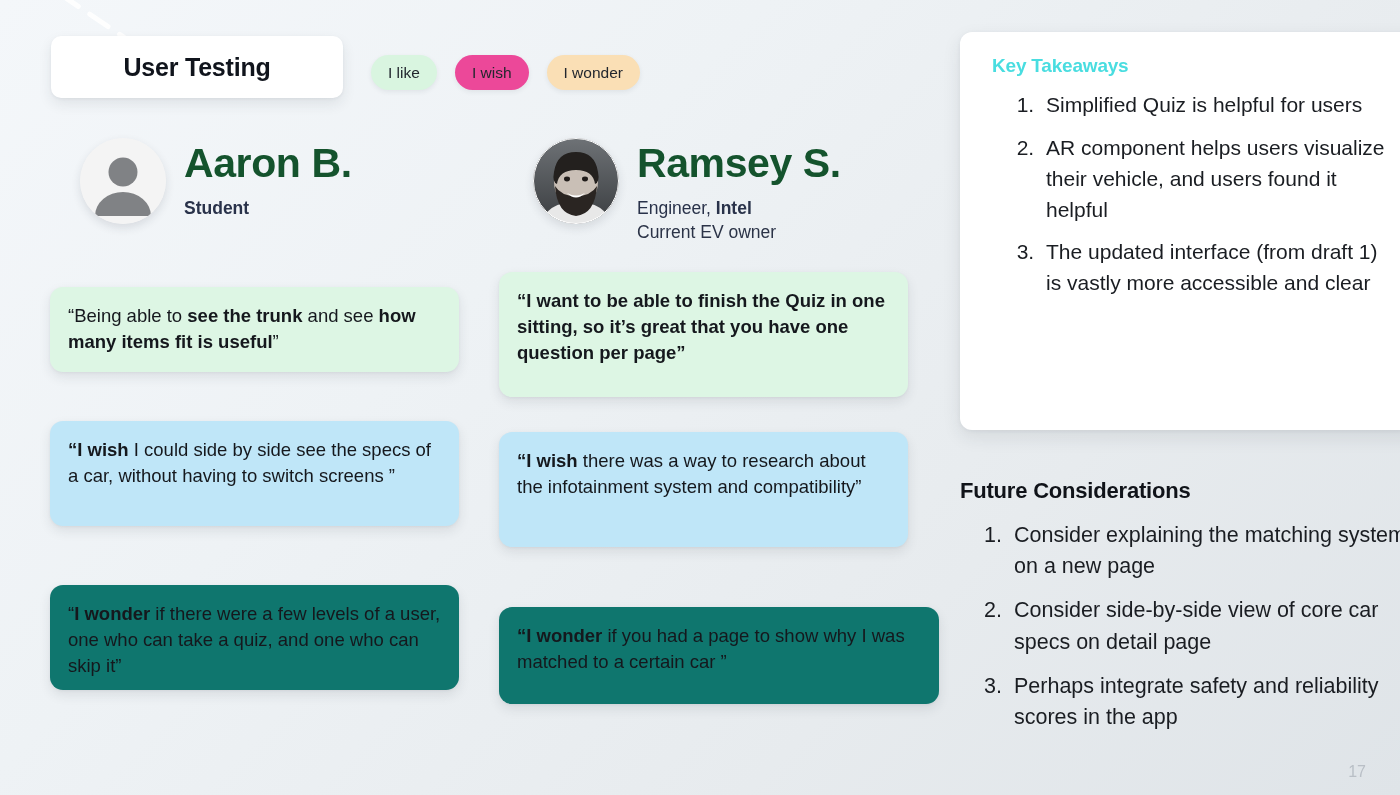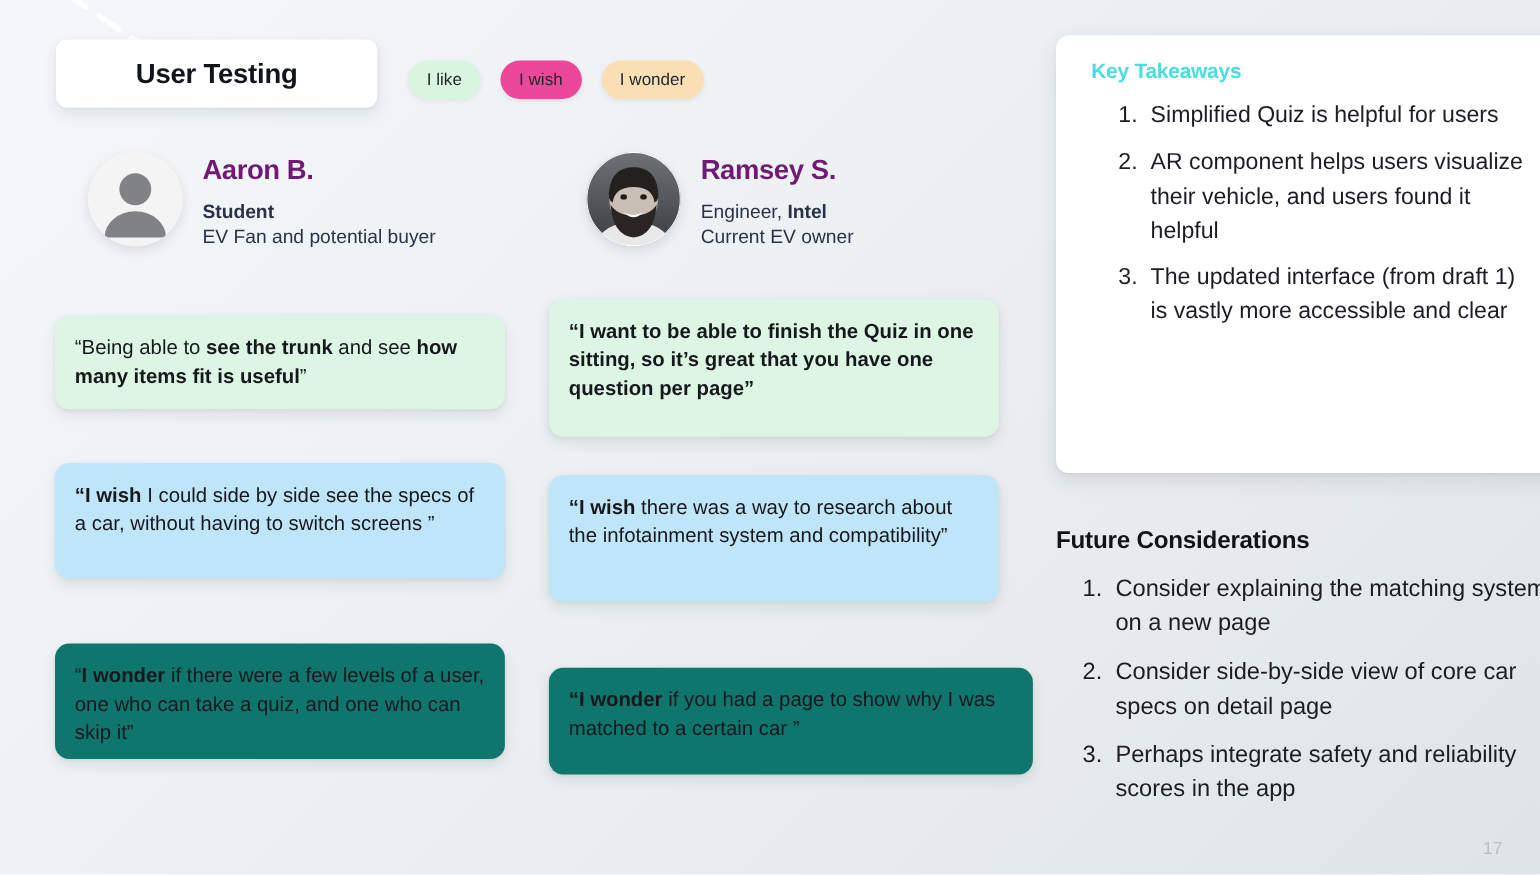--- a/index.html
+++ b/index.html
@@ -44,21 +44,21 @@
   .persona.p1 { left:533px; top:138px; }
 
   .avatar {
     width:86px; height:86px; border-radius:50%; flex:0 0 86px;
     box-shadow: 0 4px 10px rgba(35,45,60,0.12);
     overflow:hidden; background:#f4f4f4; position:relative;
   }
   .avatar svg { display:block; width:100%; height:100%; }
 
   .pinfo { padding-top:4px; }
-  .pname { font-size:25px; font-weight:bold; letter-spacing:-0.4px; color:#701a75; line-height:1.06; }
+  .pname { font-size:41px; font-weight:bold; letter-spacing:-0.4px; color:#14532d; line-height:1.06; }
   .prole { font-size:17.5px; margin-top:12px; line-height:1.32; color:#29324a; }
   .prole .b { font-weight:bold; }
   .psub  { font-size:17.5px; line-height:1.32; color:#2b3347; }
 
   
   .qcard {
     position:absolute; border-radius:13px; padding:16px 18px 17px 18px;
     font-size:18.5px; line-height:1.40; color:#15181d;
     box-shadow: 0 5px 12px rgba(35,45,60,0.10), 0 1px 3px rgba(35,45,60,0.05);
   }
@@ -134,21 +134,20 @@
       <circle cx="43" cy="43" r="43" fill="#f4f4f4"></circle>
       <circle cx="43" cy="34" r="14.5" fill="#808285"></circle>
       <path d="M15 78 a28 24 0 0 1 56 0 z" fill="#808285"></path>
     </svg>
   </div>
   <div class="pinfo">
     <div class="pname">Aaron B.</div>
     <div class="prole">
       <span class="b">Student</span>
     </div>
-    <div class="psub">EV Fan and potential buyer</div>
   </div>
 </div>
 
 <div class="persona p1">
   <div class="avatar">
     <svg viewBox="0 0 86 86">
       <defs>
         <clipPath id="avclip">
             <circle cx="43" cy="43" r="43"></circle>
           </clipPath>

